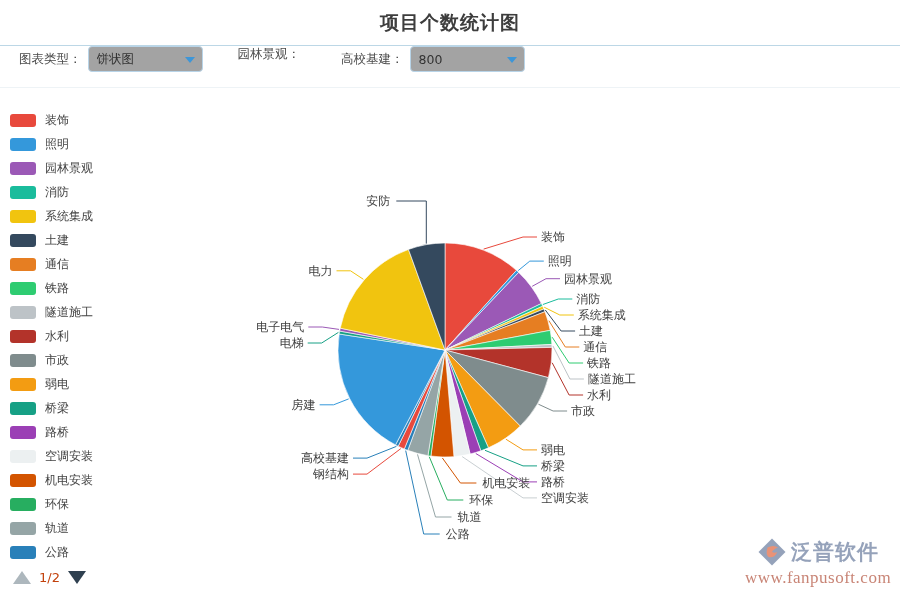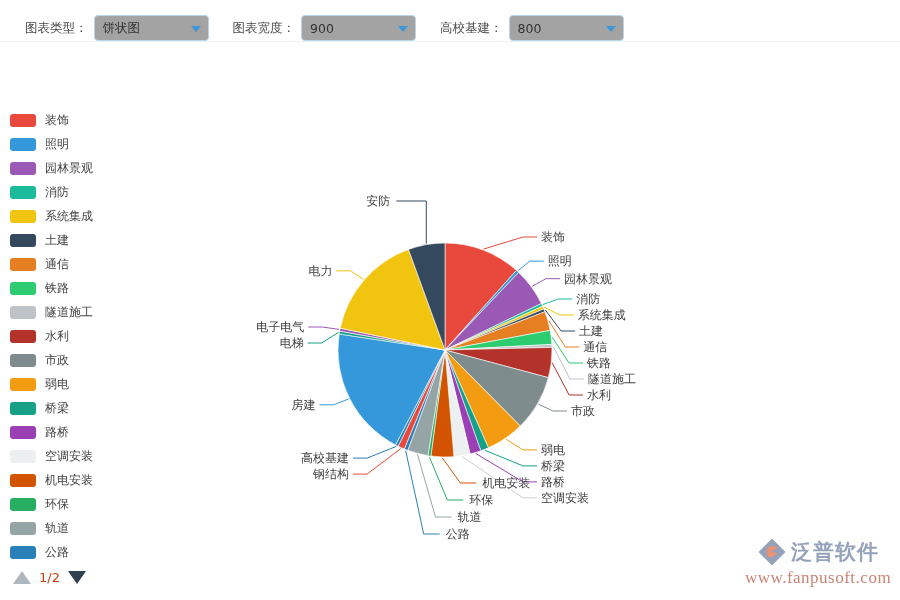--- a/index.html
+++ b/index.html
@@ -23,23 +23,23 @@
     margin: 0;
     font-size: 19px;
     font-weight: bold;
     color: #3d3d3d;
     letter-spacing: 1px;
   }
 
   
   .toolbar {
     height: 42px;
-    display: flex; align-items: flex-end;
-    padding-left: 25px;
-    gap: 0px;
+    display: flex; align-items: flex-start;
+    padding-left: 19px;
+    gap: 11px;
     border-bottom: 1px solid #eef3f6;
     background: #fff;
   }
   .ctrl { display: flex; align-items: center; margin-right: 24px; }
   .ctrl-label {
     font-size: 12.5px; color: #4a4a4a; margin-right: 6px; white-space: nowrap;
   }
   .select {
     position: relative;
     width: 115px; height: 26px;
@@ -131,35 +131,34 @@
   .logo-url {
     font-size: 17px; color: #c47a6a; letter-spacing: .5px; margin-top: 1px;
     font-family: "Liberation Serif", "DejaVu Serif", serif;
   }
 </style>
 </head>
 <body>
 
 <div id="app">
 
+  <div class="titlebar">
+    <h1>项目个数统计图</h1>
+  </div>
 
   <div class="toolbar">
     <div class="ctrl">
       <span class="ctrl-label">图表类型：</span>
       <div class="select">
         <span class="val">饼状图</span>
         <span class="caret"></span>
       </div>
     </div>
     <div class="ctrl">
-      <span class="ctrl-label">图表宽度：</span>
-      <div class="select">
-        <span class="val">900</span>
-        <span class="caret"></span>
-      </div>
+      <span class="ctrl-label">园林景观：</span>
     </div>
     <div class="ctrl">
       <span class="ctrl-label">高校基建：</span>
       <div class="select">
         <span class="val">800</span>
         <span class="caret"></span>
       </div>
     </div>
   </div>
 

